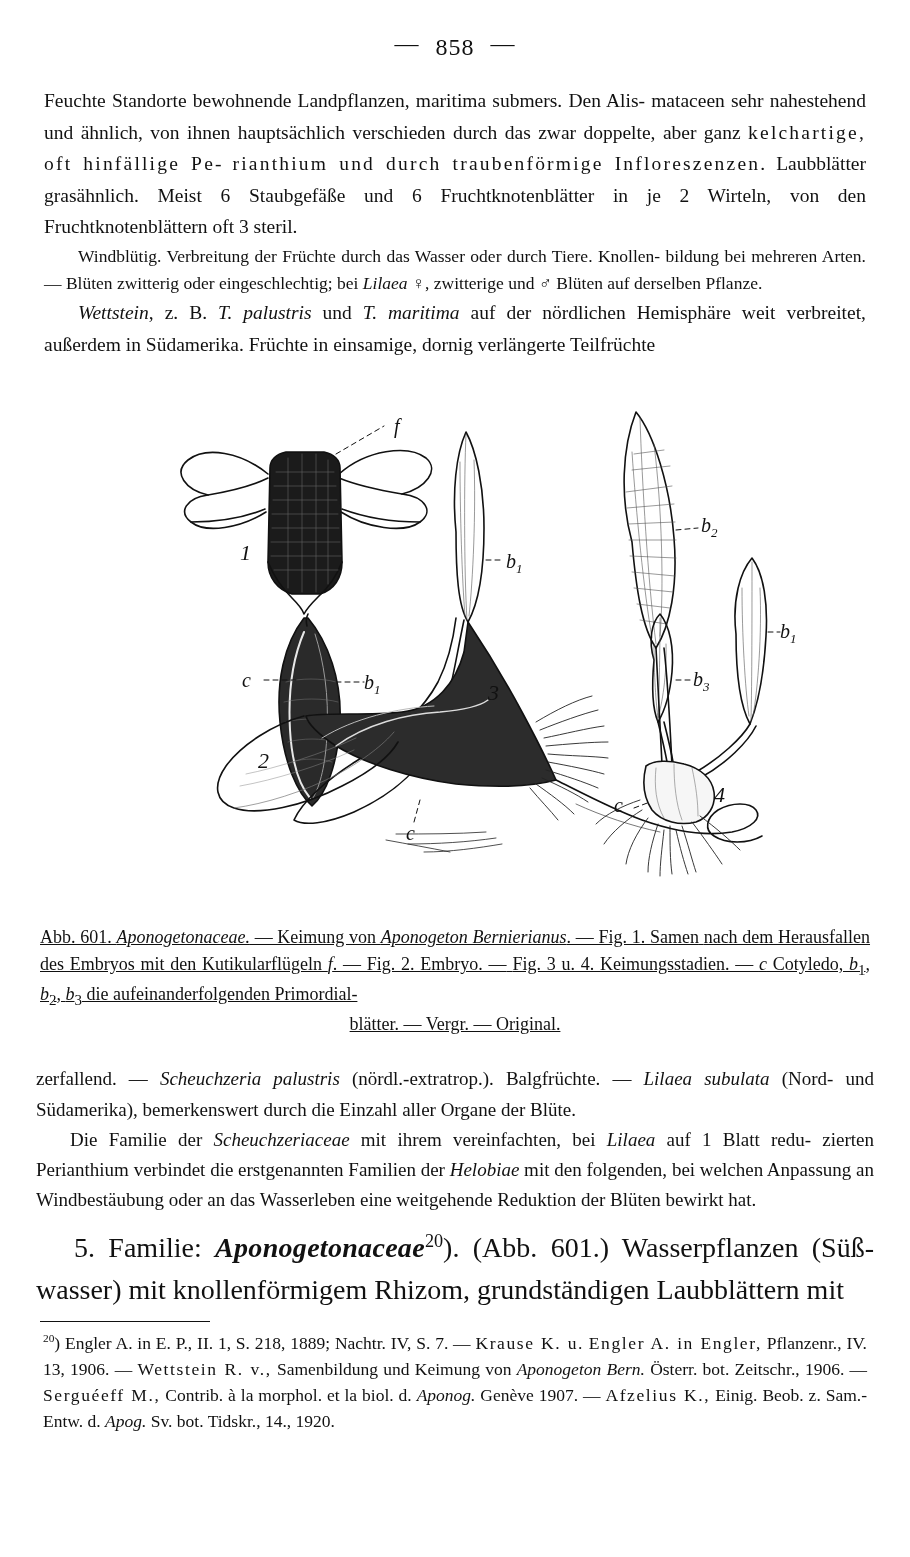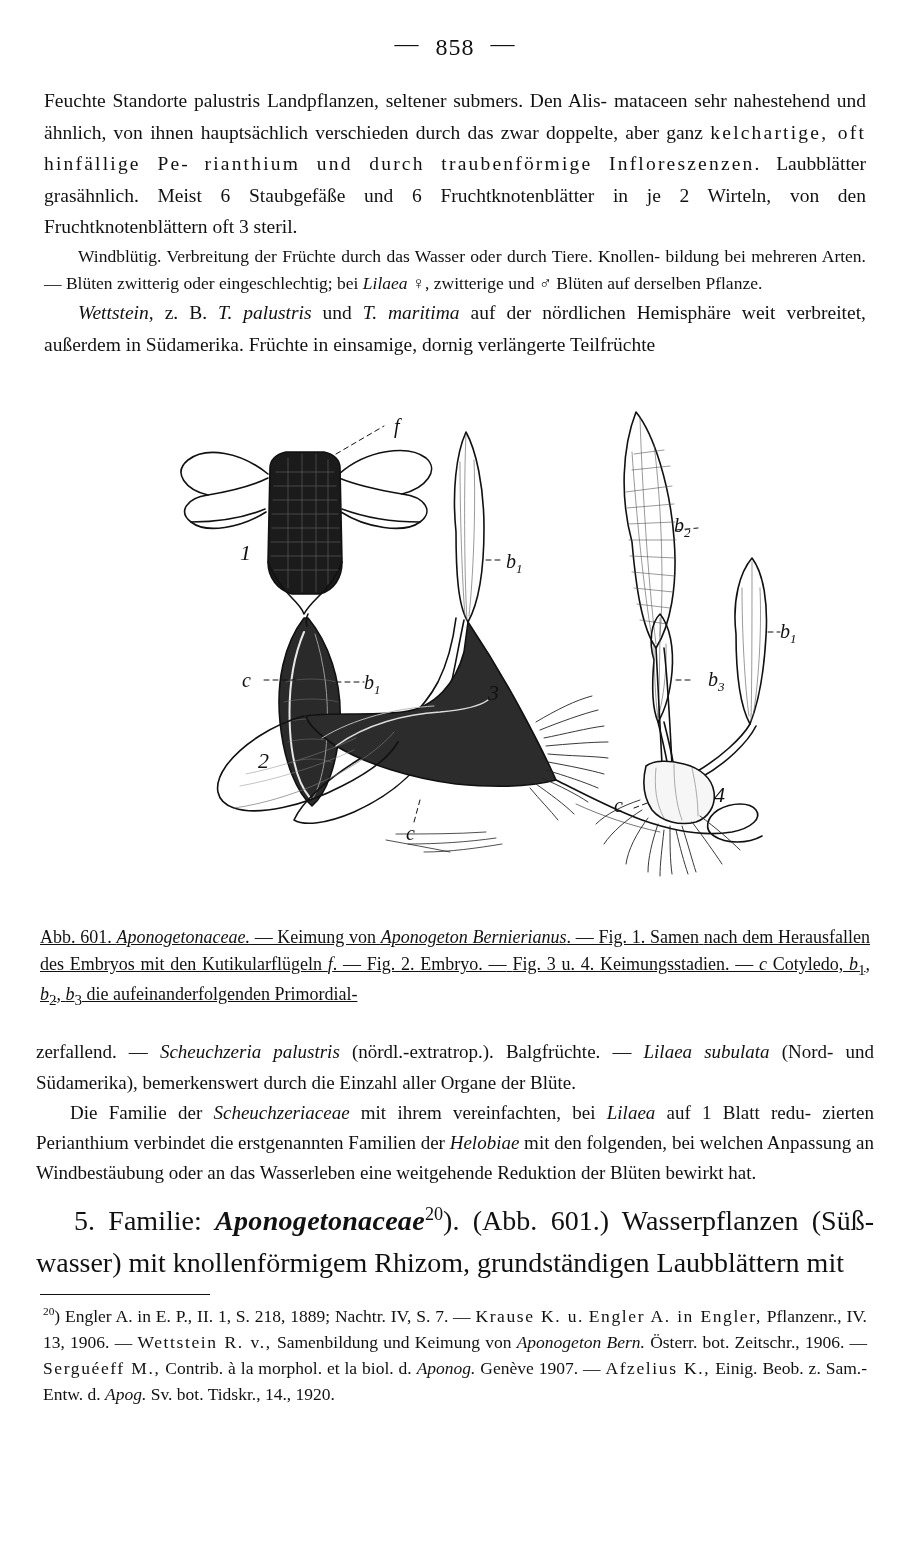--- a/index.html
+++ b/index.html
@@ -142,21 +142,21 @@
 <body>
 
 <div class="page">
 
   <div class="page-number">
     <span class="dash">—</span><span>858</span><span class="dash">—</span>
   </div>
 
   <div class="body-text">
     <div class="para lead">
-      <span>Feuchte Standorte palustris Landpflanzen, seltener submers. Den Alis-</span>
+      <span>Feuchte Standorte bewohnende Landpflanzen, maritima submers. Den Alis-</span>
       <span>mataceen sehr nahestehend und ähnlich, von ihnen hauptsächlich verschieden</span>
       <span>durch das zwar doppelte, aber ganz </span><span class="sp-wide">kelchartige, oft hinfällige Pe-</span>
       <span class="sp-wide">rianthium und durch traubenförmige Infloreszenzen.</span><span> Laubblätter</span>
       <span>grasähnlich. Meist 6 Staubgefäße und 6 Fruchtknotenblätter in je 2 Wirteln,</span>
       <span>von den Fruchtknotenblättern oft 3 steril.</span>
     </div>
 
     <div class="para indent small">
       <span>Windblütig. Verbreitung der Früchte durch das Wasser oder durch Tiere. Knollen-</span>
       <span>bildung bei mehreren Arten. — Blüten zwitterig oder eingeschlechtig; bei </span><span class="it">Lilaea</span><span> ♀, zwitterige</span>
@@ -330,39 +330,40 @@
             <path d="M606 428 C590 438 576 450 568 462"></path>
             <path d="M604 418 C586 424 570 432 560 442"></path>
             <path d="M628 448 C626 466 624 482 624 494"></path>
             <path d="M640 448 C644 466 648 480 652 492"></path>
           </g>
         </g>
       </svg>
 
       <div class="fig-label" style="left:358px;top:33px;">f</div>
       <div class="fig-label" style="left:470px;top:168px;">b<sub>1</sub></div>
-      <div class="fig-label" style="left:638px;top:132px;">b<sub>2</sub></div>
+      <div class="fig-label" style="left:665px;top:132px;">b<sub>2</sub></div>
       <div class="fig-label" style="left:744px;top:238px;">b<sub>1</sub></div>
-      <div class="fig-label" style="left:672px;top:286px;">b<sub>3</sub></div>
+      <div class="fig-label" style="left:657px;top:286px;">b<sub>3</sub></div>
       <div class="fig-label" style="left:206px;top:287px;">c</div>
       <div class="fig-label" style="left:328px;top:289px;">b<sub>1</sub></div>
       <div class="fig-label" style="left:370px;top:440px;">c</div>
       <div class="fig-label" style="left:578px;top:412px;">c</div>
 
       <div class="fig-num" style="left:204px;top:158px;">1</div>
       <div class="fig-num" style="left:222px;top:366px;">2</div>
       <div class="fig-num" style="left:452px;top:298px;">3</div>
       <div class="fig-num" style="left:678px;top:400px;">4</div>
     </div>
   </div>
 
   <div class="caption">
     <span>Abb. 601. </span><span class="it">Aponogetonaceae.</span><span> — Keimung von </span><span class="it">Aponogeton Bernierianus</span><span>. — Fig. 1. Samen</span>
     <span>nach dem Herausfallen des Embryos mit den Kutikularflügeln </span><span class="it">f</span><span>. — Fig. 2. Embryo. —</span>
     <span>Fig. 3 u. 4. Keimungsstadien. — </span><span class="it">c</span><span> Cotyledo, </span><span class="it">b</span><sub>1</sub><span>, </span><span class="it">b</span><sub>2</sub><span>, </span><span class="it">b</span><sub>3</sub><span> die aufeinanderfolgenden Primordial-</span>
+    <span class="last-line">blätter. — Vergr. — Original.</span>
   </div>
 
   <div class="after-figure">
     <div class="para">
       <span>zerfallend. — </span><span class="it">Scheuchzeria palustris</span><span> (nördl.-extratrop.). Balgfrüchte. — </span><span class="it">Lilaea subulata</span>
       <span>(Nord- und Südamerika), bemerkenswert durch die Einzahl aller Organe der Blüte.</span>
     </div>
     <div class="para indent">
       <span>Die Familie der </span><span class="it">Scheuchzeriaceae</span><span> mit ihrem vereinfachten, bei </span><span class="it">Lilaea</span><span> auf 1 Blatt redu-</span>
       <span>zierten Perianthium verbindet die erstgenannten Familien der </span><span class="it">Helobiae</span><span> mit den folgenden,</span>

